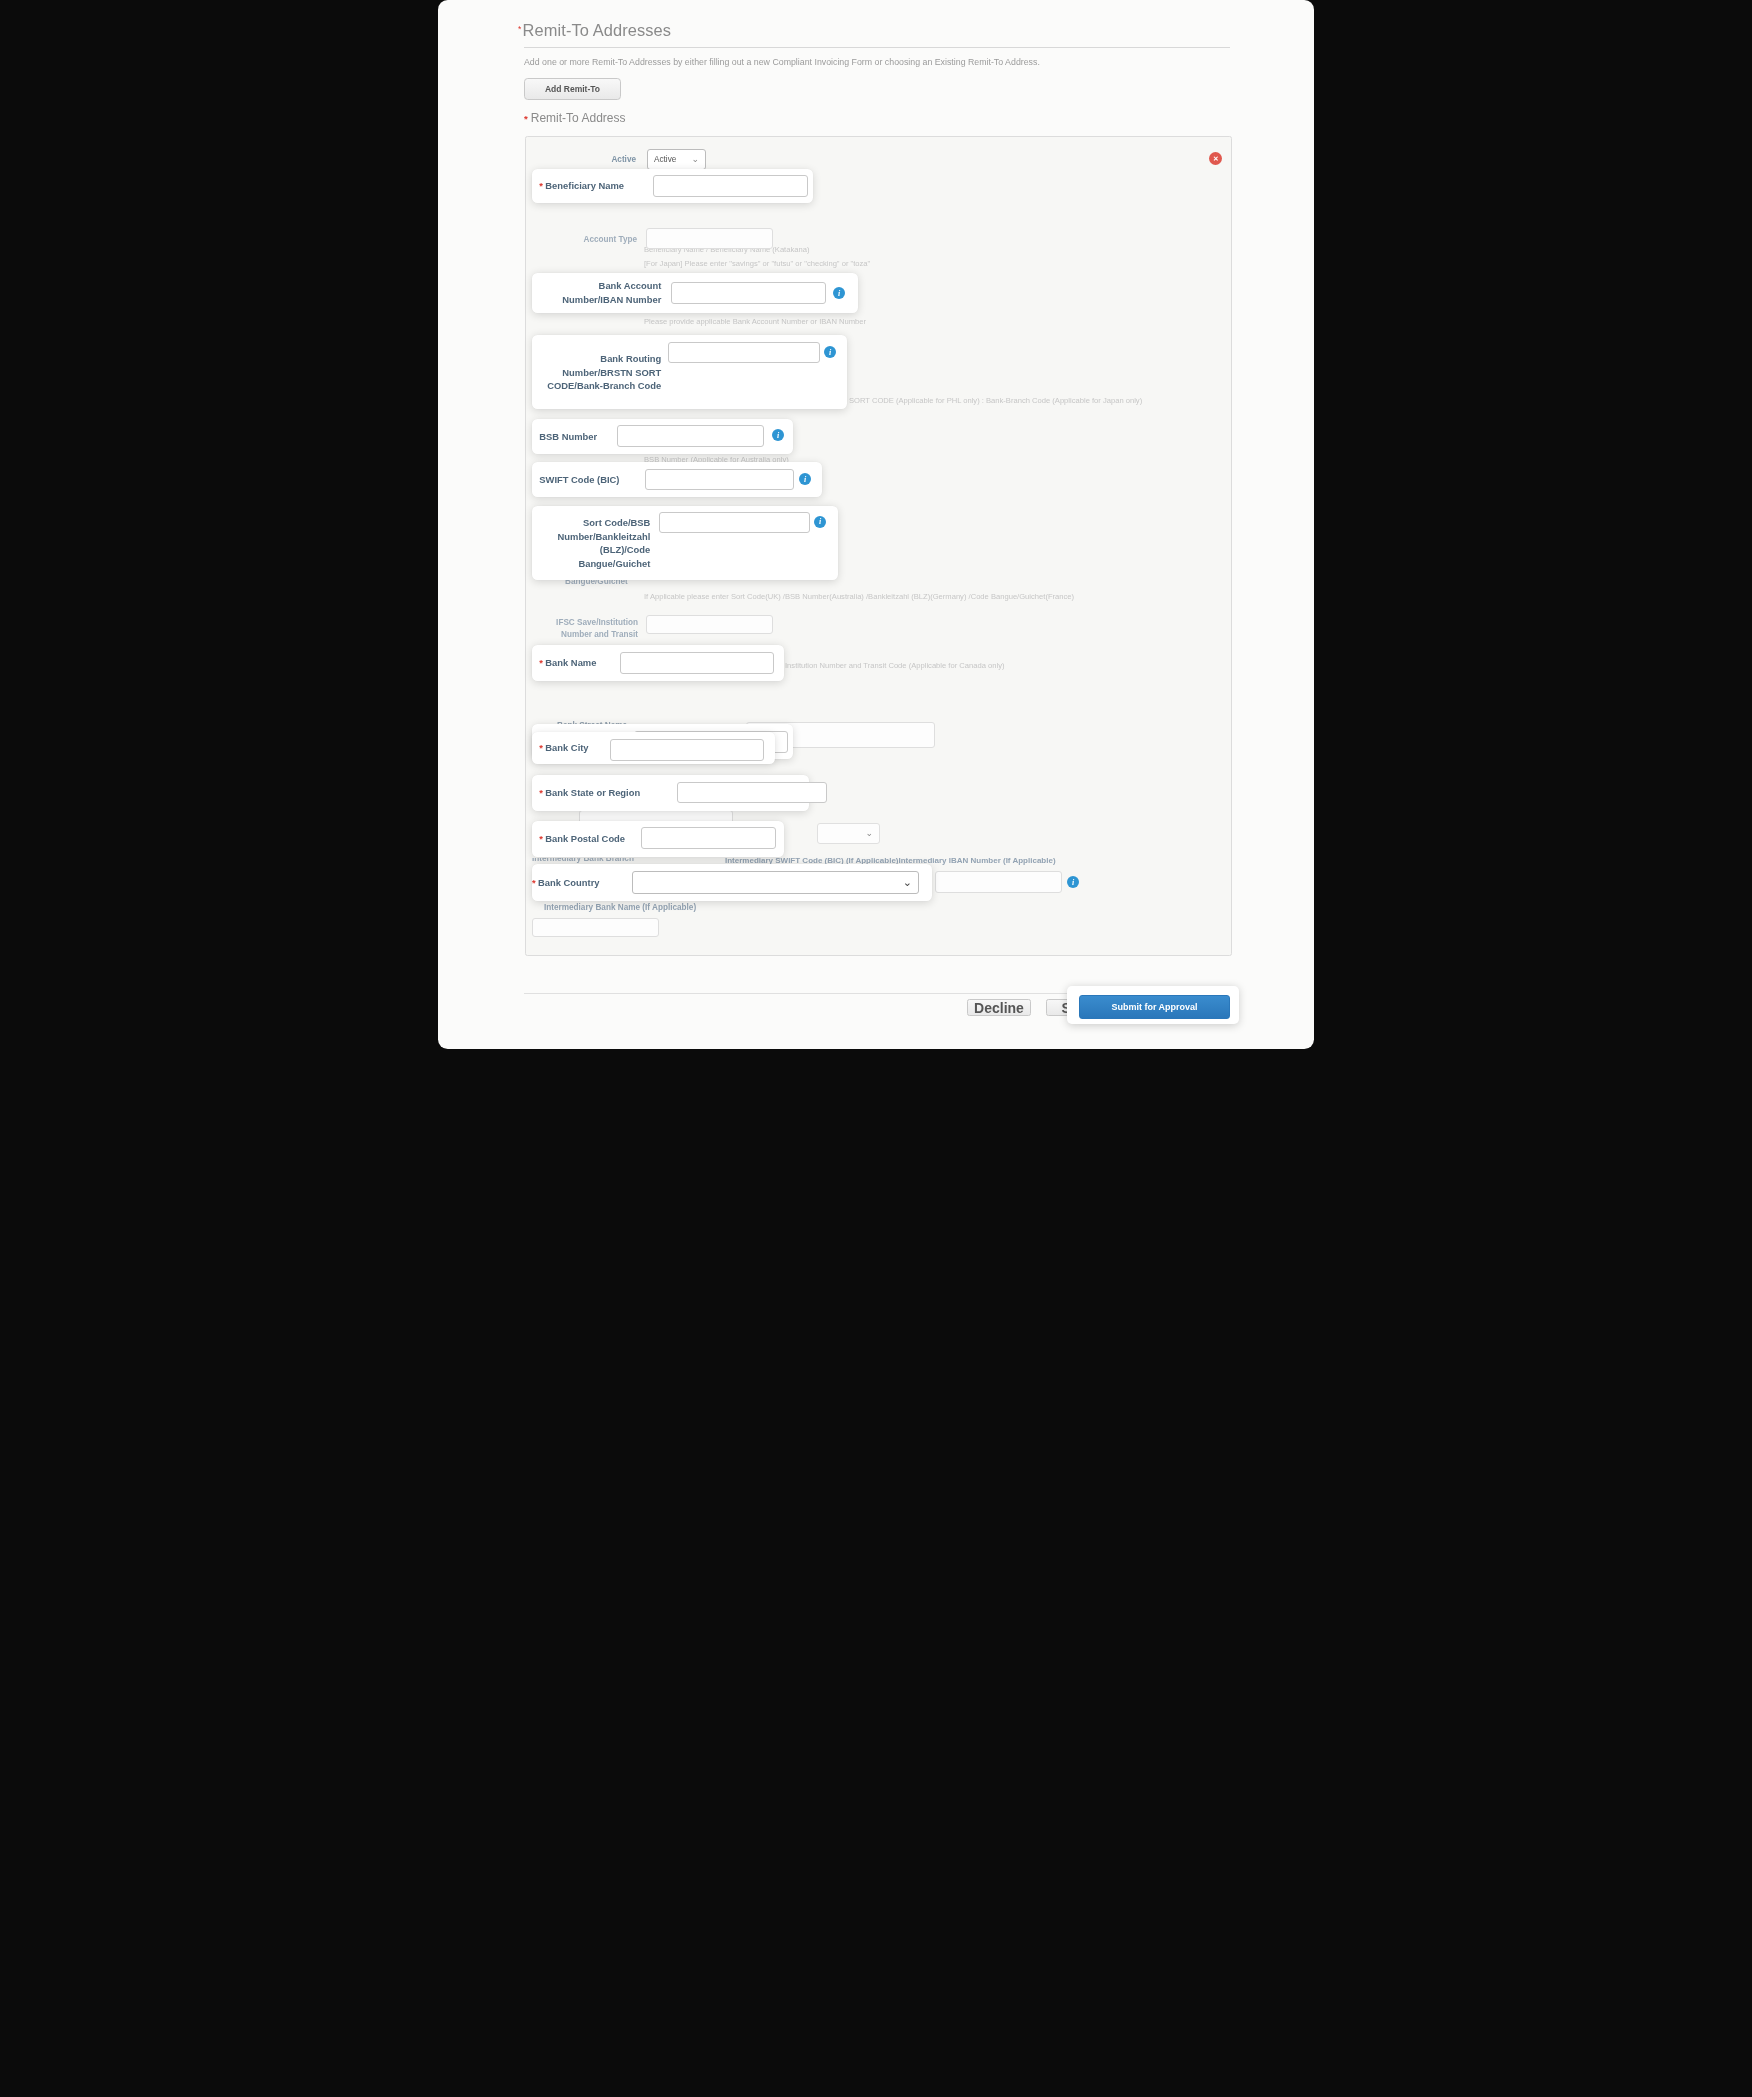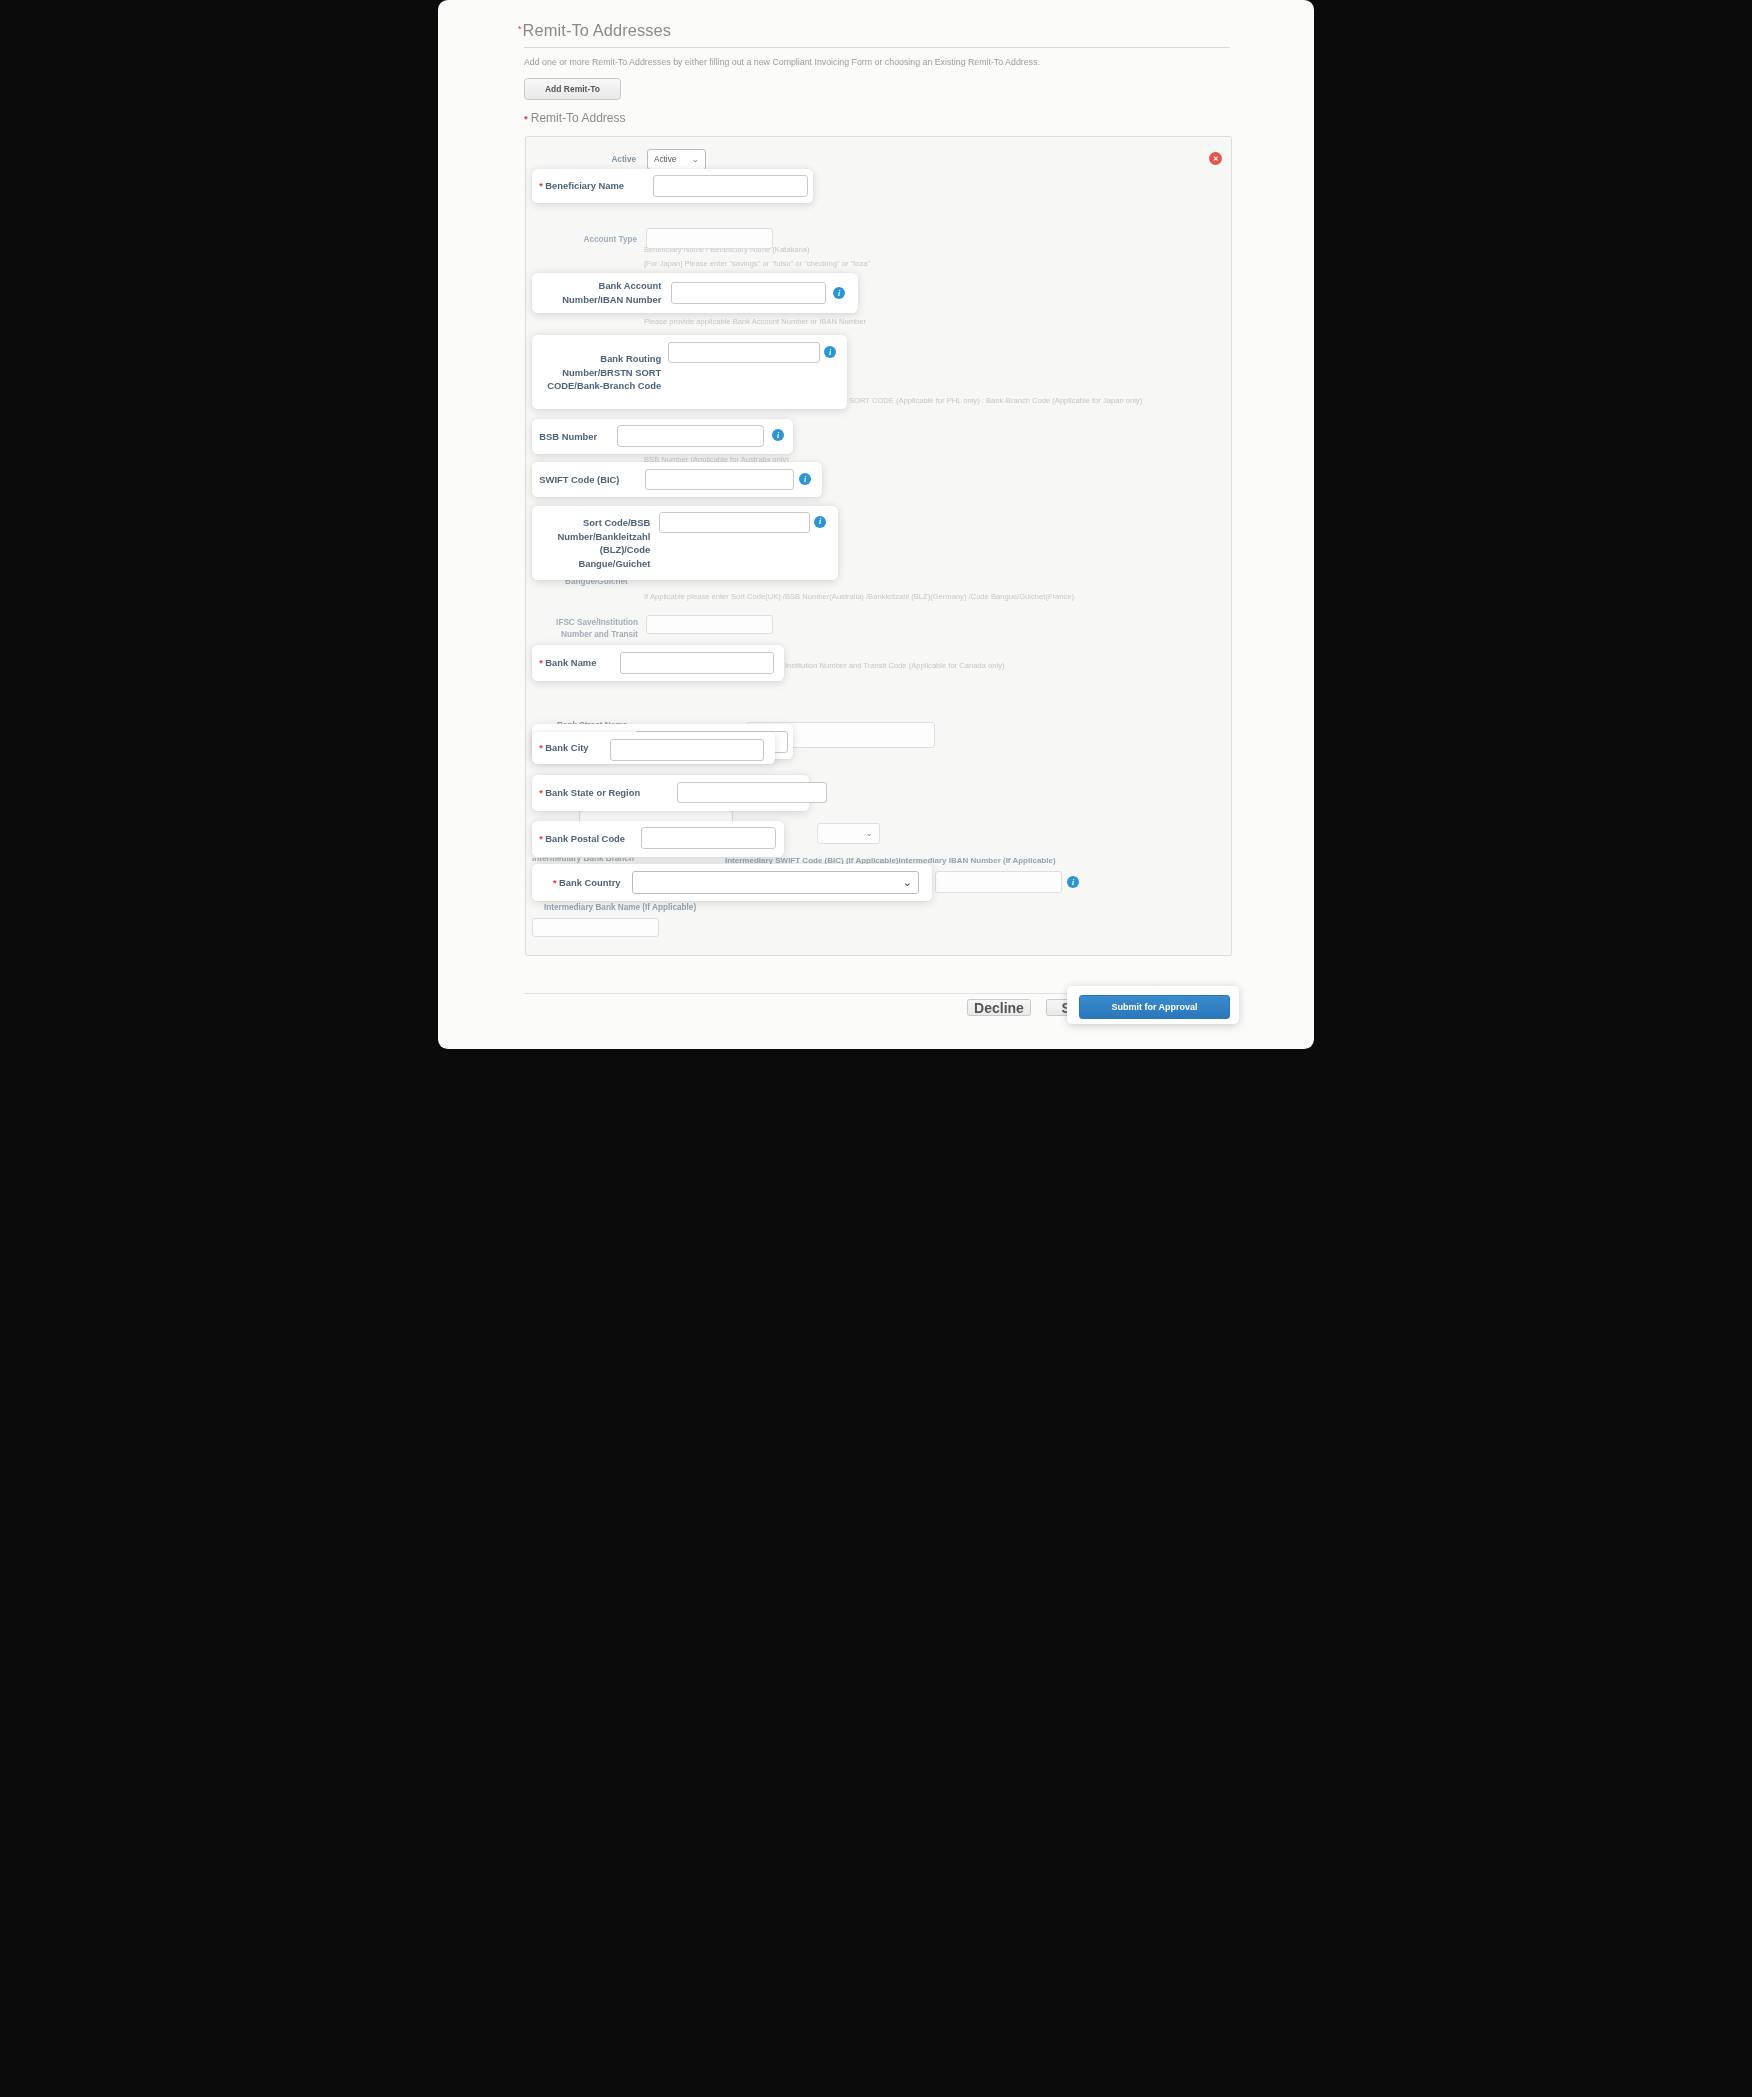--- a/index.html
+++ b/index.html
@@ -139,21 +139,21 @@
   <div class="selbox ghost-sel" style="left:379px;top:823px;width:63px;height:21px;">
     <span class="chev">⌄</span>
   </div>
 
   <div class="dimlabel" style="left:287px;top:855px;color:#93a3b3;font-size:8px;">Intermediary SWIFT Code (BIC) (If Applicable)Intermediary IBAN Number (If Applicable)</div>
   <div class="clip" style="left:94px;top:858px;width:183px;height:6px;">
     <div class="dimlabel" style="position:static;margin-top:-5.5px;">Intermediary Bank Branch</div>
   </div>
 
   <div class="card" style="left:94px;top:864px;width:400px;height:37px;">
-    <div class="clabel" style="left:21px;"><span class="ast">*</span><span>Bank Country</span></div>
+    <div class="clabel" style="left:0;"><span class="ast">*</span><span>Bank Country</span></div>
     <div class="selbox" style="left:100px;top:6.7px;width:287px;height:23px;">
       <span class="chev" style="font-size:11px;color:#444;">⌄</span>
     </div>
   </div>
   <input class="tinput ghost" style="left: 497px; top: 871px; width: 127px; height: 22px;">
   <div class="info" style="left:629px;top:876px;z-index:1;">i</div>
 
   <div class="dimlabel" style="left:94px;top:902px;color:#93a3b3;padding-left:12px;">Intermediary Bank Name (If Applicable)</div>
   <input class="tinput ghost" style="left: 94px; top: 918px; width: 127px; height: 19px;">
 

